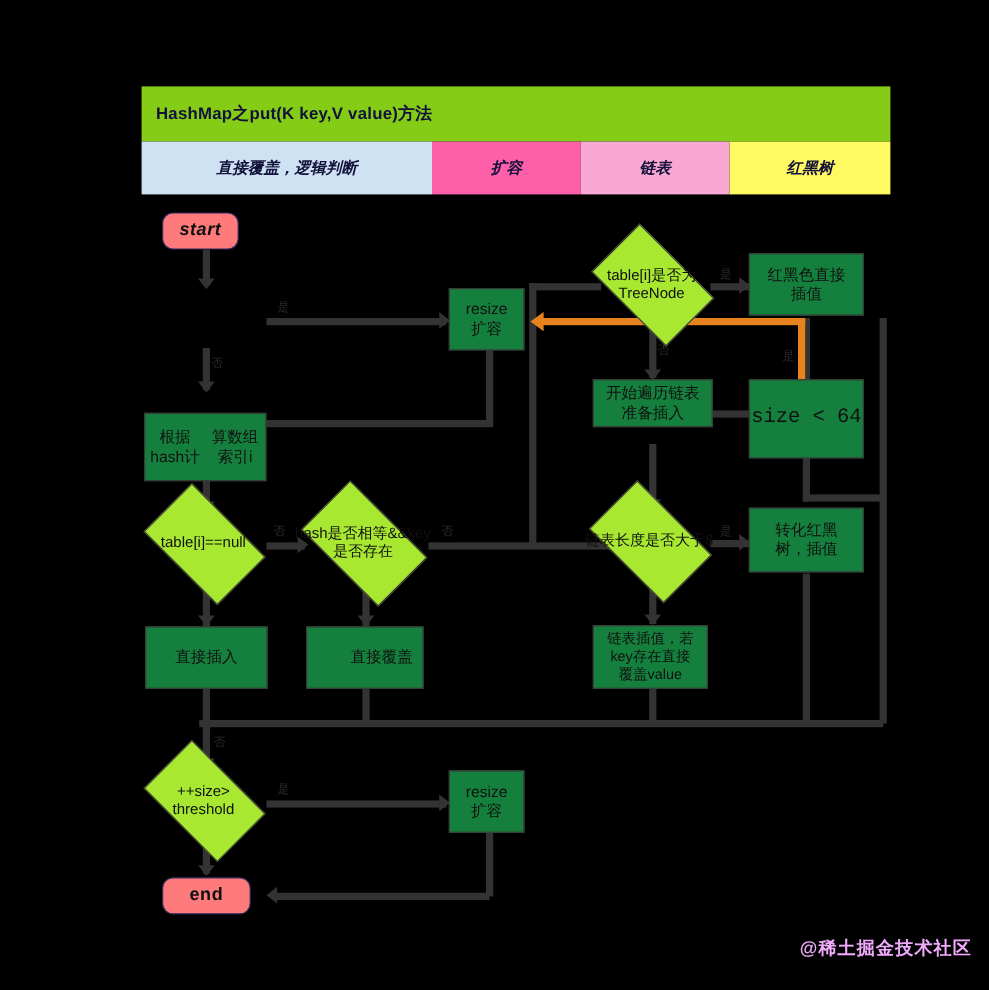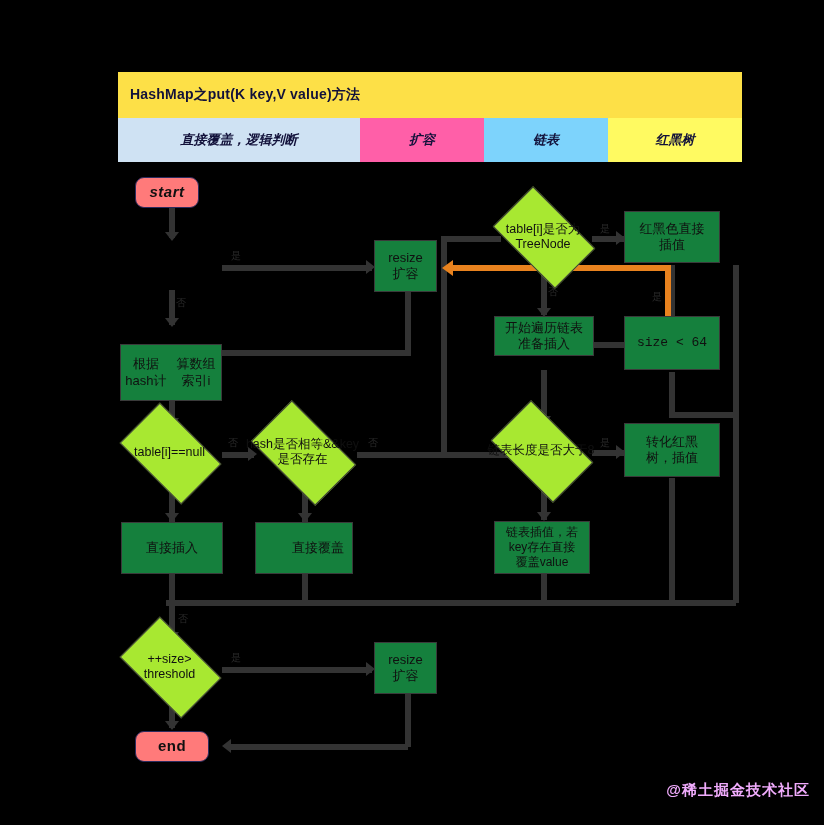--- a/index.html
+++ b/index.html
@@ -2,30 +2,30 @@
 <html><head>
 <meta charset="utf-8">
 <style>
   html,body{margin:0;padding:0;background:#000;}
   body{width:824px;height:825px;overflow:hidden;
        font-family:"Liberation Sans","DejaVu Sans",sans-serif;}
   #stage{position:relative;width:824px;height:825px;background:#000;}
 
   
   .hdr{position:absolute;left:118px;top:72px;width:624px;}
-  .hdr-title{height:46px;background:#fde047;display:flex;align-items:center;
+  .hdr-title{height:46px;background:#84cc16;display:flex;align-items:center;
              padding-left:12px;box-sizing:border-box;
              font-size:14px;font-weight:bold;color:#12113a;letter-spacing:.2px;}
   .hdr-legend{height:44px;display:flex;}
   .lg{display:flex;align-items:center;justify-content:center;
       font-size:13px;font-weight:bold;font-style:italic;color:#12113a;
       box-sizing:border-box;}
   .lg0{width:242px;background:#CFE2F3;}
   .lg1{width:124px;background:#FF5FA8;}
-  .lg2{width:124px;background:#7dd3fc;}
+  .lg2{width:124px;background:#f9a8d4;}
   .lg3{width:134px;background:#FFFA61;}
 
   
   .node{position:absolute;box-sizing:border-box;display:flex;
         align-items:center;justify-content:center;text-align:center;
         color:#101010;line-height:1.25;z-index:5;}
   .term{background:#FF7A7A;border:1.5px solid #2b2b5e;border-radius:9px;
         font-size:15px;font-weight:bold;letter-spacing:.5px;}
   .proc{background:#15803d;border:1.5px solid #3a3a3a;font-size:13px;}
   .dec-wrap{position:absolute;z-index:5;}
@@ -194,21 +194,21 @@
   <div class="node proc" style="left:624px;top:211px;width:96px;height:52px;flex-direction:column;">
     <span>红黑色直接</span>
     <span>插值</span>
   </div>
 
   <div class="node proc" style="left:494px;top:316px;width:100px;height:40px;flex-direction:column;">
     <span>开始遍历链表</span>
     <span>准备插入</span>
   </div>
 
-  <div class="node proc" style="left:624px;top:316px;width:96px;height:54px;font-family:'Liberation Mono',monospace;font-size:13px;">size &lt; 64</div>
+  <div class="node proc" style="left:624px;top:316px;width:96px;height:66px;font-family:'Liberation Mono',monospace;font-size:17px;">size &lt; 64</div>
 
   <div class="dec-wrap" style="left:498px;top:423px;width:86px;height:55px;">
     <div class="dec-shape"></div>
     <div class="dec-txt">链表长度是否大于8</div>
   </div>
 
   <div class="node proc" style="left:624px;top:423px;width:96px;height:54px;flex-direction:column;">
     <span>转化红黑</span>
     <span>树，插值</span>
   </div>

